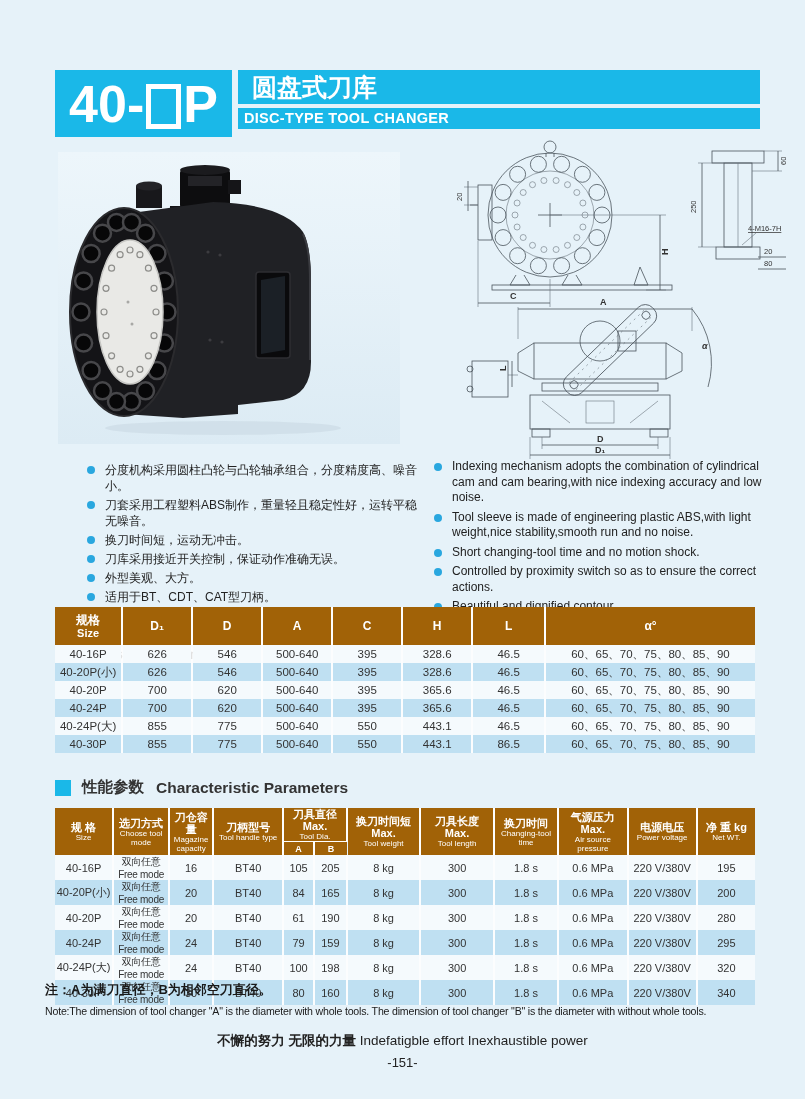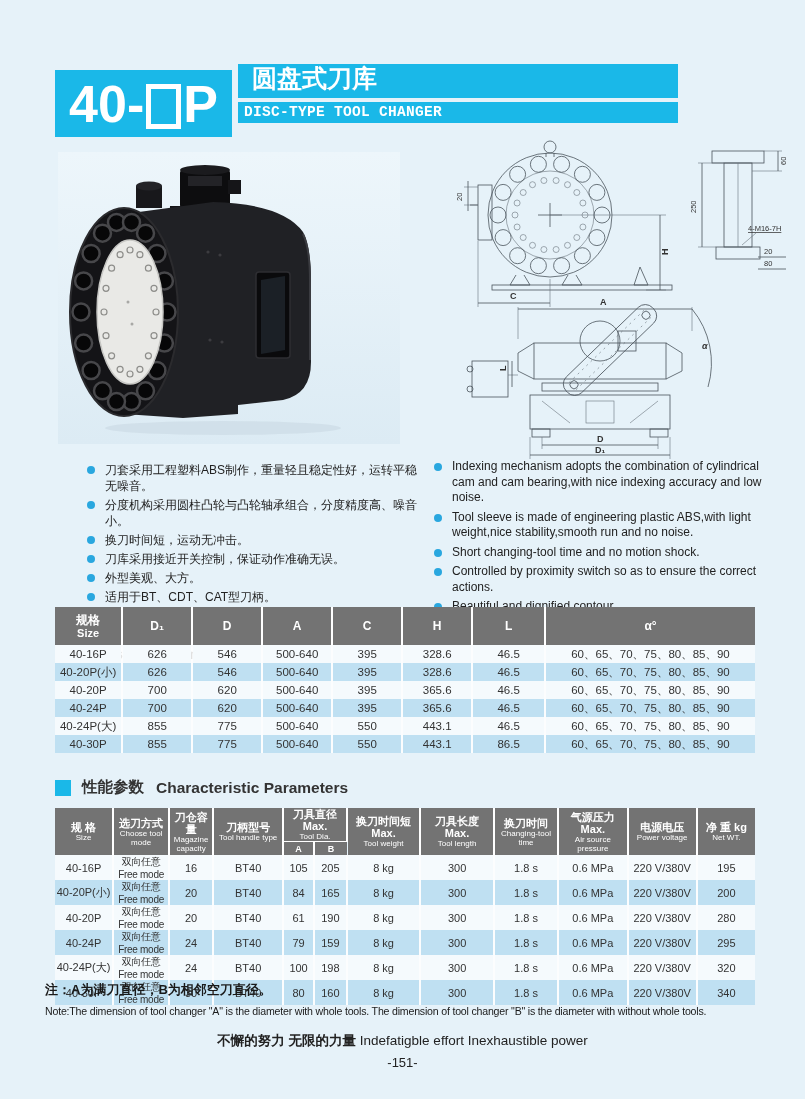--- a/index.html
+++ b/index.html
@@ -3,21 +3,21 @@
 <meta charset="utf-8">
 <style>
   html,body{margin:0;padding:0;}
   body{font-family:"Liberation Sans","DejaVu Sans",sans-serif;}
   .page{position:relative;width:805px;height:1099px;background:#e6f2f9;overflow:hidden;}
 
   
   .model-block{position:absolute;left:55px;top:70px;width:177px;height:67px;background:#1ab8e8;
     color:#fff;display:flex;align-items:center;justify-content:center;font-weight:bold;font-size:52px;line-height:1;}
   .model-box{display:inline-block;width:25px;height:35px;border:5px solid #fff;margin:0 2px;transform:translateY(3px);}
-  .title-block{position:absolute;left:238px;top:64px;width:440px;font-family:Liberation Mono, monospace;}
+  .title-block{position:absolute;left:238px;top:70px;width:522px;}
   .title-cn{height:34px;background:#1ab8e8;color:#fff;font-weight:bold;font-size:25px;line-height:34px;padding-left:14px;}
   .title-gap{height:4px;background:#e6f2f9;}
   .title-en{height:21px;background:#1ab8e8;color:#fff;font-weight:bold;font-size:14.5px;line-height:21px;padding-left:6px;letter-spacing:.3px;}
 
   
   .photo{position:absolute;left:58px;top:152px;}
   .draws{position:absolute;left:450px;top:135px;}
   .draws text{fill:#333;font-size:9px;font-weight:bold;font-family:"Liberation Sans","DejaVu Sans",sans-serif;}
   .draws text.sm{font-size:7.5px;font-weight:normal;}
   .draws .ln{stroke:#4a545c;fill:none;stroke-width:0.8;}
@@ -34,21 +34,21 @@
   
   .sec{position:absolute;left:55px;display:flex;align-items:center;color:#333;font-weight:bold;font-size:15.5px;}
   .sec .sq{width:16px;height:16px;background:#1ab8e8;margin-right:11px;}
   .sec .en{margin-left:12px;}
   .sec-dim{top:608px;flex-direction:column;}
   .sec-char{top:777px;}
 
   
   table{position:absolute;left:55px;width:700px;border-collapse:collapse;table-layout:fixed;}
   th,td{padding:0;text-align:center;vertical-align:middle;overflow:hidden;}
-  th{background:#737373;color:#fff;font-weight:bold;border-right:2px solid #fff;}
+  th{background:#a16207;color:#fff;font-weight:bold;border-right:2px solid #fff;}
   th:last-child{border-right:none;}
   td{border-right:2px solid rgba(255,255,255,.85);color:#333;}
   td:last-child{border-right:none;}
   tbody tr:nth-child(odd) td{background:#f5fafd;}
   tbody tr:nth-child(even) td{background:#bfe0f2;}
   th .cn{display:block;font-size:11px;line-height:12px;}
   th .en{display:block;font-size:8px;line-height:9px;font-weight:normal;text-align:center;}
   .dim-table{top:607px;}
   .dim-table th{height:38px;font-size:12px;}
   .dim-table th .cn{font-size:12px;line-height:13px;}
@@ -285,22 +285,22 @@
       <line class="ln" x1="92" y1="310" x2="208" y2="310"></line>
       <text x="147" y="307">D</text>
       <line class="thin" x1="80" y1="302" x2="80" y2="324"></line>
         <line class="thin" x1="220" y1="302" x2="220" y2="324"></line>
       <line class="ln" x1="80" y1="320" x2="220" y2="320"></line>
       <text x="145" y="318">D₁</text>
     </g>
   </svg>
 
   <ul class="feat feat-cn">
+      <li>分度机构采用圆柱凸轮与凸轮轴承组合，分度精度高、噪音小。</li>
       <li>刀套采用工程塑料ABS制作，重量轻且稳定性好，运转平稳无噪音。</li>
-      <li>分度机构采用圆柱凸轮与凸轮轴承组合，分度精度高、噪音小。</li>
       <li>换刀时间短，运动无冲击。</li>
       <li>刀库采用接近开关控制，保证动作准确无误。</li>
       <li>外型美观、大方。</li>
       <li>适用于BT、CDT、CAT型刀柄。</li>
     </ul>
   <ul class="feat feat-en">
       <li>Indexing mechanism adopts the combination of cylindrical cam and cam bearing,with nice indexing accuracy and low noise.</li>
       <li>Tool sleeve is made of engineering plastic ABS,with light weight,nice stability,smooth run and no noise.</li>
       <li>Short changing-tool time and no motion shock.</li>
       <li>Controlled by proximity switch so as to ensure the correct actions.</li>

